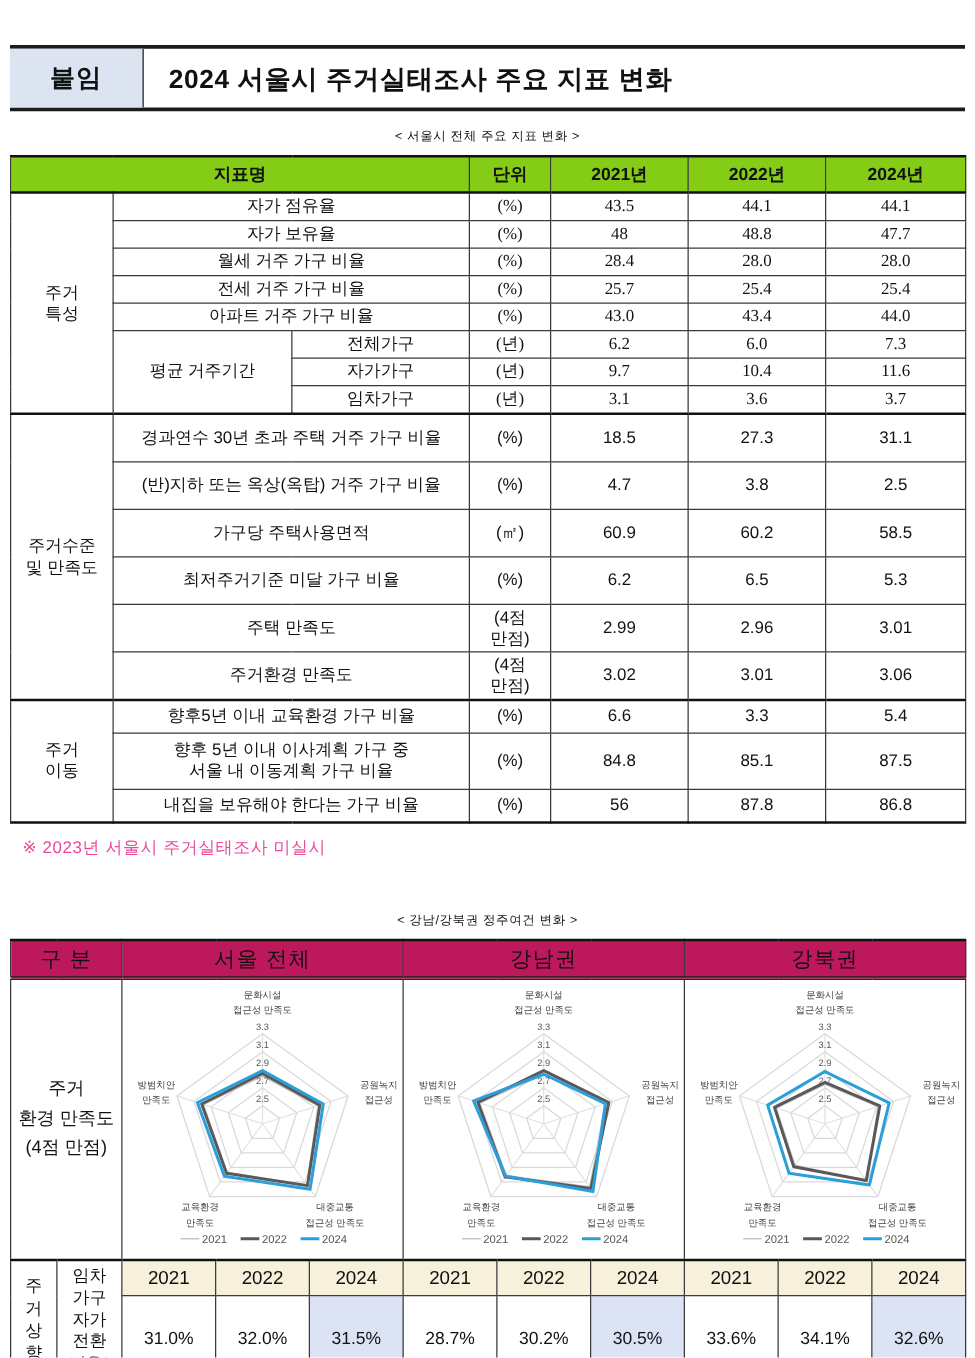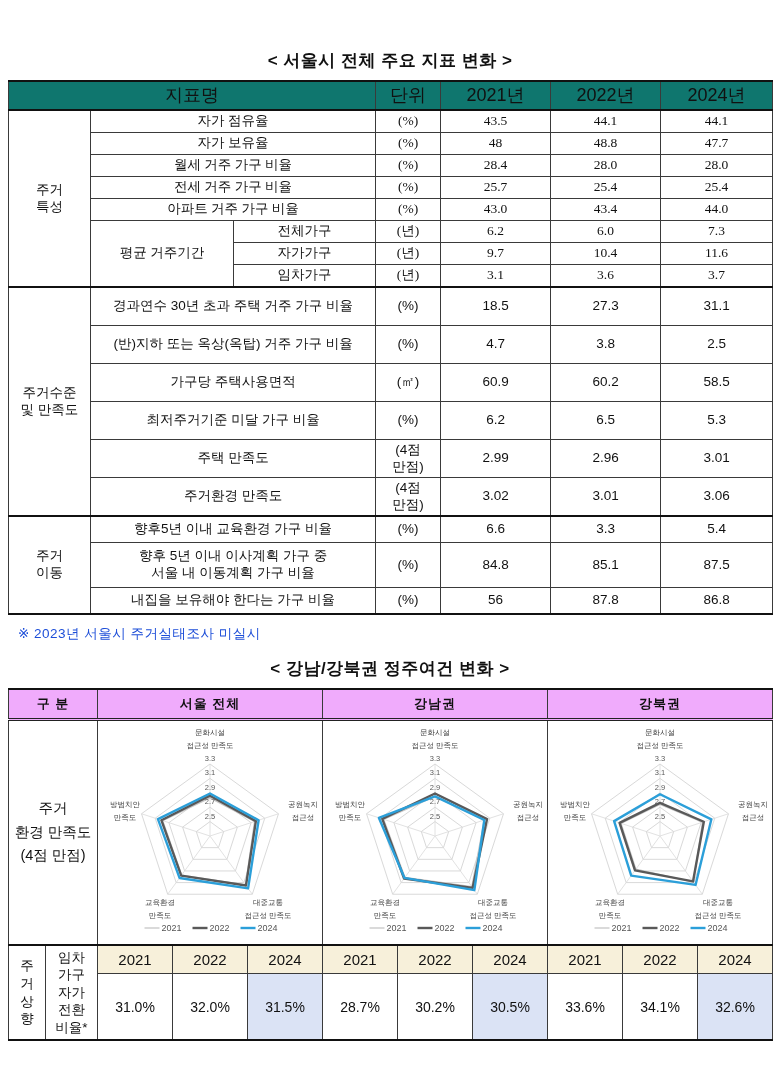--- a/index.html
+++ b/index.html
@@ -3,52 +3,56 @@
 <meta charset="utf-8">
 <style>
   html,body{margin:0;padding:0;background:#fff;}
   body{width:780px;height:1086px;font-family:"Liberation Sans","DejaVu Sans",sans-serif;color:#111;}
   .page{padding:36px 8px 0 8px;}
 
   .header-bar{display:flex;align-items:stretch;height:47px;border-top:3px solid #1b1b1b;border-bottom:3px solid #1b1b1b;}
   .tag{width:106px;background:#dce4f2;border-right:1.5px solid #222;display:flex;align-items:center;justify-content:center;font-size:20px;font-weight:700;letter-spacing:1px;}
   .doc-title{flex:1;display:flex;align-items:center;padding-left:20px;font-size:21px;font-weight:700;letter-spacing:.5px;}
 
-  .subtitle{text-align:center;font-size:17px;font-weight:700;margin-top:13px;letter-spacing:.5px;}
-  .subtitle.s2{margin-top:14px;}
+  .subtitle{text-align:center;font-size:10px;font-weight:400;margin-top:13px;letter-spacing:.5px;}
+  .subtitle.s2{margin-top:42px;}
 
   table{border-collapse:collapse;table-layout:fixed;width:764px;}
   .main-table{margin-top:8px;border-top:2.4px solid #111;border-bottom:2.4px solid #111;}
   .main-table th,.main-table td{border:1px solid #3a3a3a;text-align:center;vertical-align:middle;white-space:pre-line;padding:1px 2px;font-size:13.5px;line-height:1.25;}
-  .main-table thead th{background:#0f766e;font-size:18px;font-weight:400;height:25px;border-bottom:2px solid #111;}
+  .main-table thead th{background:#84cc16;font-size:14px;font-weight:700;height:25px;border-bottom:2px solid #111;}
   tr.group-start>td{border-top:2px solid #111;}
   tr.r-s>td{height:19px;font-family:Liberation Serif, serif;} tr.r-s2>td{height:23px;} tr.r-m>td{height:35px;} tr.r-l>td{height:42px;}
   .unit-cell{font-size:12.8px;}
   .group-cell{font-size:13.5px;}
 
-  .note-red{color:#1d4ed8;font-size:13.5px;margin:10px 0 0 10px;letter-spacing:.5px;}
+  .note-red{color:#ec4899;font-size:13.5px;margin:10px 0 0 10px;letter-spacing:.5px;}
 
   .region-table{margin-top:8px;border-top:2.4px solid #111;border-bottom:2.6px solid #111;}
   .region-table th,.region-table td{border:1px solid #3a3a3a;text-align:center;vertical-align:middle;}
-  .region-table thead th{background:#f0abfc;font-size:13px;font-weight:700;height:26px;border-bottom:3px double #222;letter-spacing:1px;}
+  .region-table thead th{background:#be185d;font-size:17px;font-weight:400;height:26px;border-bottom:3px double #222;letter-spacing:1px;}
   .radar-cell{padding:0;height:223px;}
   .radar-cell svg{display:block;}
   .radar-label-cell{font-size:14.5px;white-space:pre-line;line-height:1.65;}
   .vlabel{white-space:pre-line;font-size:13.5px;line-height:1.3;border-top:2px solid #111 !important;}
   .mlabel{white-space:pre-line;font-size:13.5px;line-height:1.3;border-top:2px solid #111 !important;}
   .year-cell{background:#f7f0da;font-size:15px;height:25px;border-top:2px solid #111 !important;border-bottom:1.5px solid #333;}
   .value-row td{height:63px;font-size:14px;}
   .value-cell.hl{background:#dbe3f5;}
   svg text{font-family:"Liberation Sans","DejaVu Sans",sans-serif;}
 </style>
 </head>
 <body>
 
 <div class="page">
 
+  <div class="header-bar">
+    <div class="tag">붙임</div>
+    <div class="doc-title">2024 서울시 주거실태조사 주요 지표 변화</div>
+  </div>
 
   <div class="subtitle">&lt; 서울시 전체 주요 지표 변화 &gt;</div>
 
   <table class="main-table">
     <colgroup>
       <col style="width:82px">
         <col style="width:143px">
         <col style="width:142px">
       <col style="width:65px">
         <col style="width:110px">

